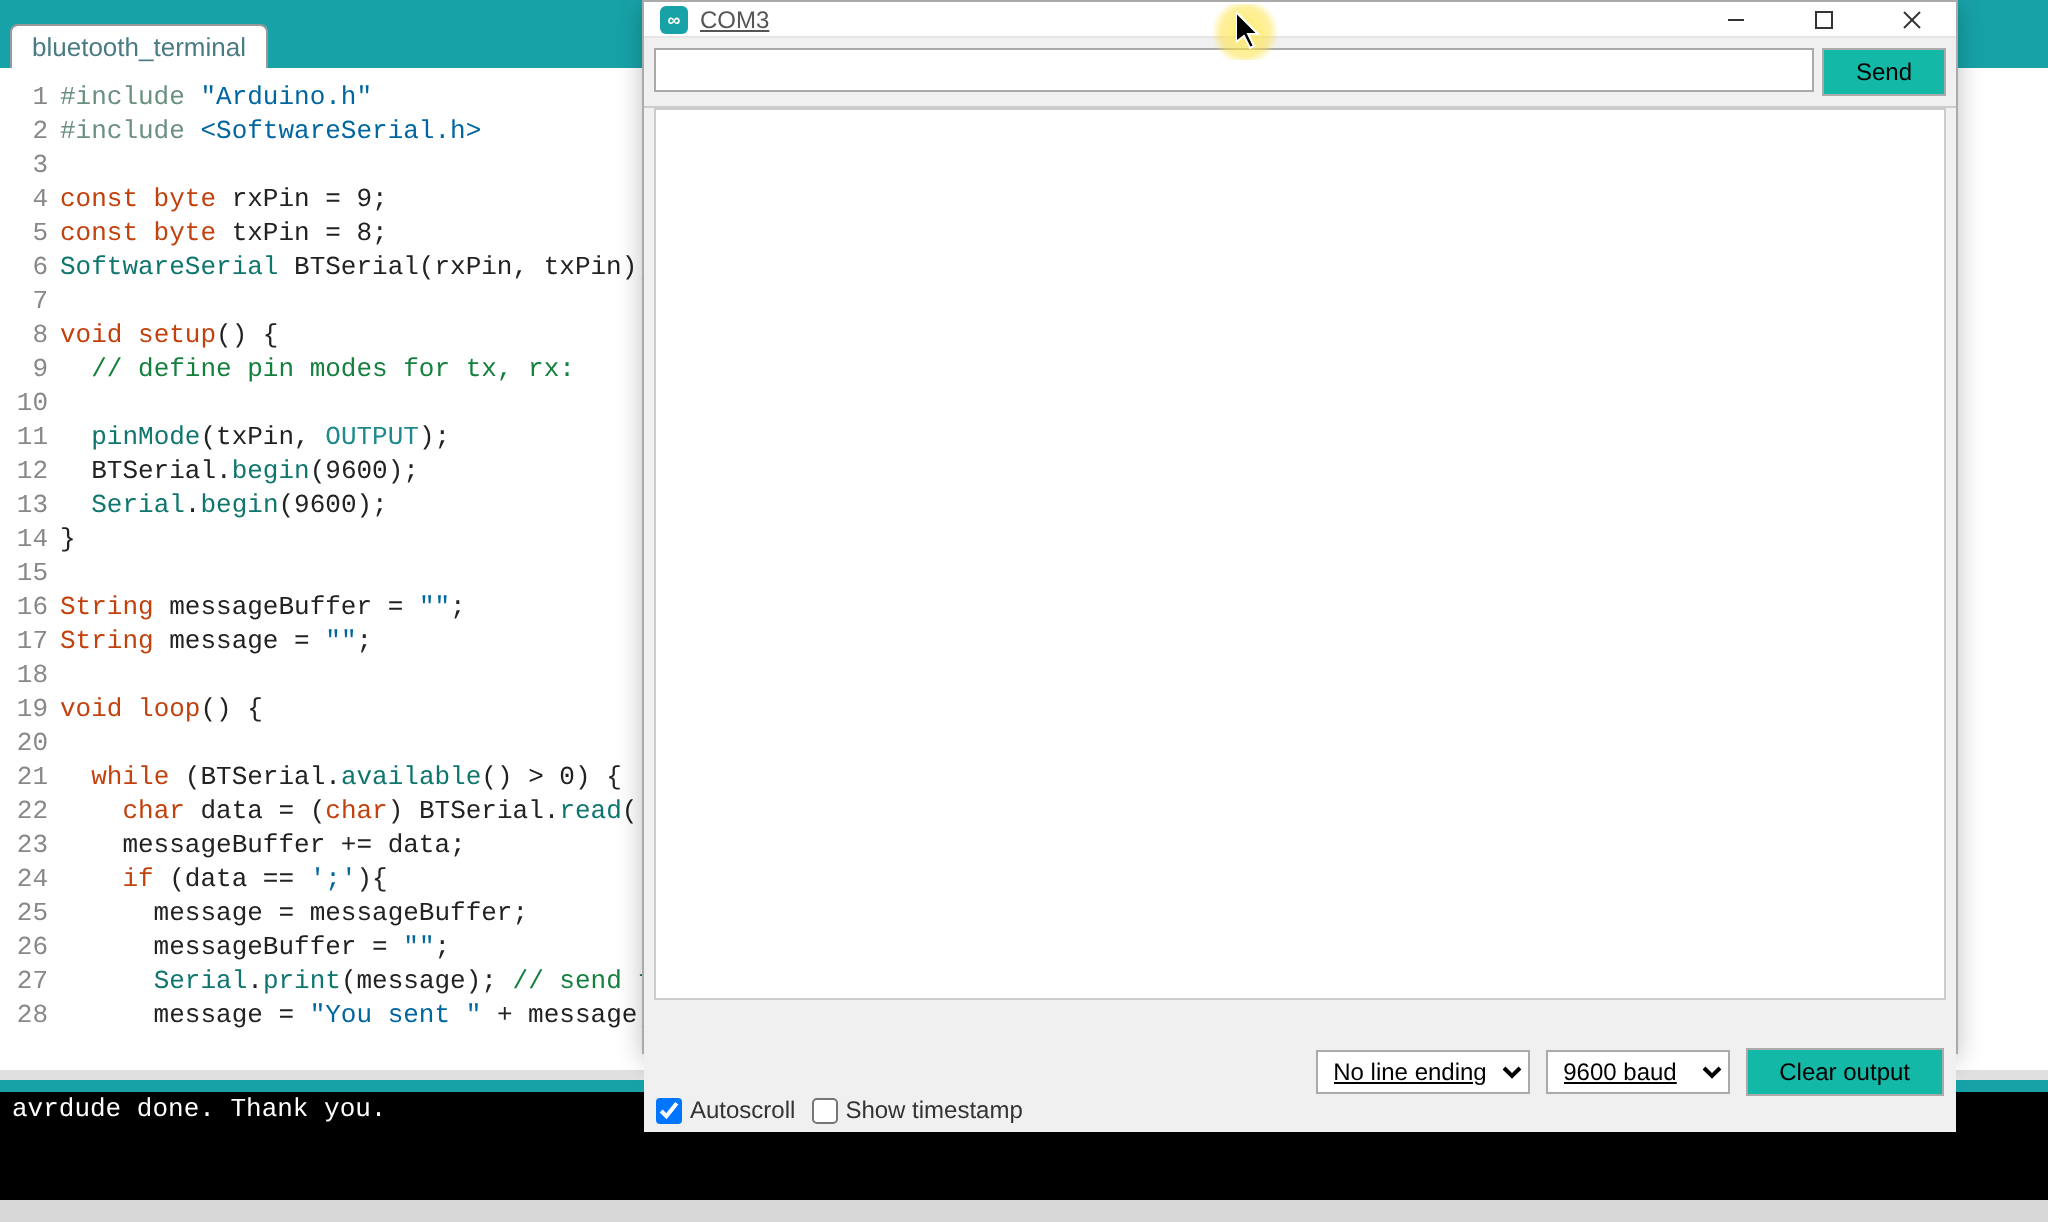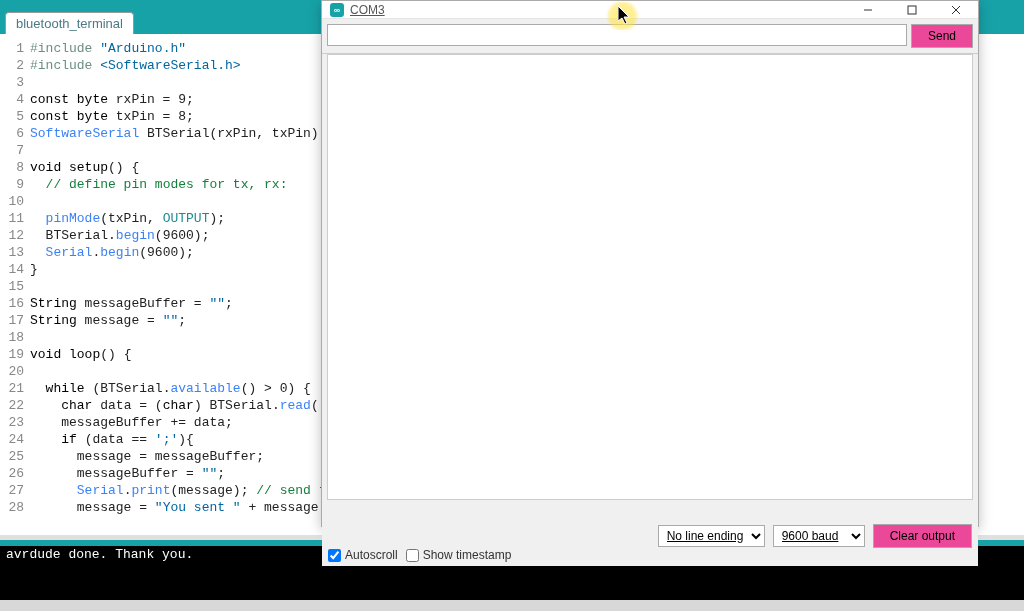--- a/index.html
+++ b/index.html
@@ -66,26 +66,26 @@
   width: 26px;
   text-align: right;
   color: #888;
   padding-right: 2px;
   flex-shrink: 0;
 }
 .code {
   padding-left: 4px;
   color: #222;
 }
-.tok-keyword { color: #000000; }
+.tok-keyword { color: #c2410c; }
 .tok-preproc { color: #6b9080; }
 .tok-string { color: #0066a0; }
 .tok-const { color: #1e8a8e; }
 .tok-comment { color: #15803d; }
-.tok-orange { color: #3b82f6; margin-top: 40px; }
+.tok-orange { color: #0f766e; margin-top: 40px; }
 
 
 .console {
   position: absolute;
   top: 540px;
   left: 0;
   width: 1024px;
   height: 60px;
   background: #000;
   color: #ffffff;
@@ -167,21 +167,21 @@
   flex: 1;
   height: 22px;
   border: 1px solid #aaa;
   background: #fff;
   padding: 2px 4px;
   font-size: 12px;
 }
 .monitor-send, .clear-btn {
   height: 24px;
   padding: 0 16px;
-  background: #ec4899;
+  background: #14b8a6;
   border: 1px solid #aaa;
   font-size: 12px;
   cursor: pointer;
 }
 
 .monitor-output {
   background: #fff;
   border: 1px solid #ccc;
   margin: 0 5px 5px 5px;
   height: 446px;

